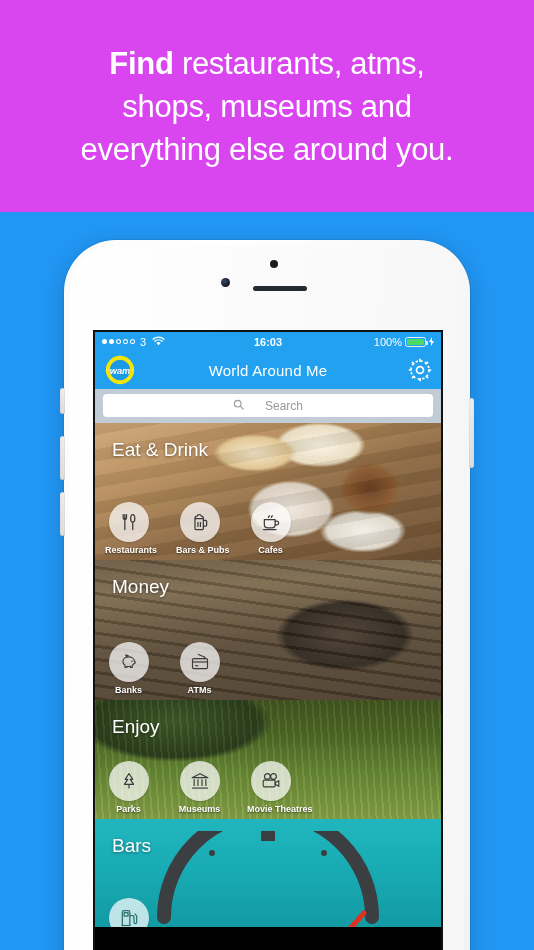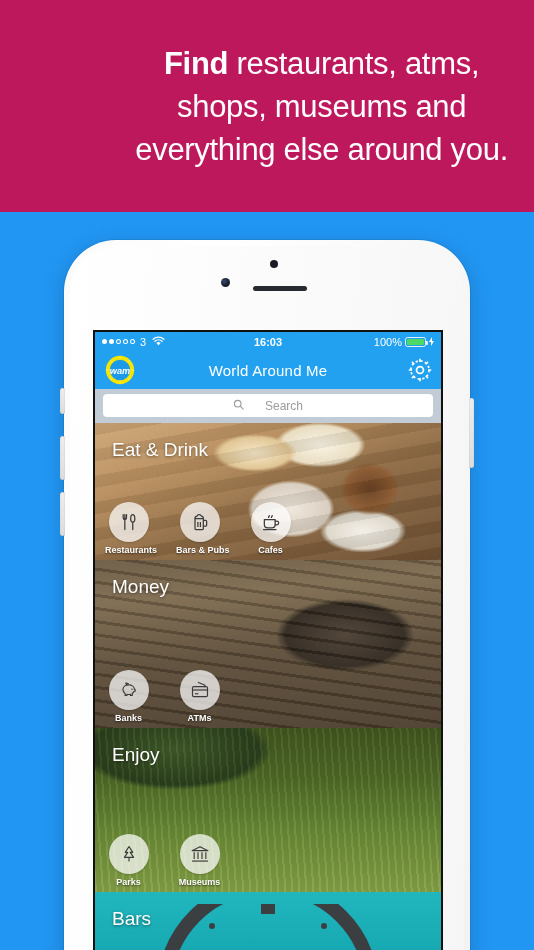--- a/index.html
+++ b/index.html
@@ -6,22 +6,22 @@
   html,body { width:534px; height:950px; overflow:hidden; }
   body {
     font-family:"Liberation Sans", sans-serif;
     background:#2196f3;
     position:relative;
   }
 
   
   .promo {
     position:absolute; left:0; top:0; width:534px; height:212px;
-    background:#be185d;
-    display:flex; align-items:center; justify-content:flex-end;
+    background:#d946ef;
+    display:flex; align-items:center; justify-content:center;
   }
   .promo-text {
     color:#ffffff; font-size:31px; line-height:43px;
     text-align:center; font-weight:400; letter-spacing:-0.3px;
     white-space:pre-line; padding:0 26px;
   }
   .promo-text b { font-weight:700; }
 
   
   .phone {
@@ -119,22 +119,22 @@
   }
   .searchbox {
     height:23px; background:#fff; border-radius:4px;
     display:flex; align-items:center; justify-content:center;
     gap:21px; color:#9a9a9f; font-size:12px;
   }
 
   
   .section { position:relative; width:346px; overflow:hidden; }
   .sec-eat  { height:137px; }
-  .sec-money{ height:168px; }
-  .sec-enjoy{ height:164px; }
+  .sec-money{ height:140px; }
+  .sec-enjoy{ height:119px; }
   .sec-fuel { height:108px; }
 
   .sec-title {
     position:absolute; left:17px; top:16px; z-index:3;
     color:#fff; font-size:19px; font-weight:500;
     text-shadow:0 1px 3px rgba(0,0,0,.45);
   }
   .icon-row {
     position:absolute; left:0; bottom:5px; z-index:3;
     display:flex; padding-left:10px; gap:24px;
@@ -363,20 +363,31 @@
         <div class="cat">
           <div class="cat-circle">
             <svg width="20" height="20" viewBox="0 0 24 24" fill="none" stroke="#3b3b3b" stroke-width="1.4" stroke-linejoin="round">
               <path d="M2.5 8 12 3.2 21.5 8z"></path>
               <path d="M5 10v8M9.6 10v8M14.4 10v8M19 10v8"></path>
               <path d="M2.5 20.5h19"></path>
             </svg>
           </div>
           <div class="cat-label">Museums</div>
         </div>
+        <div class="cat">
+          <div class="cat-circle">
+            <svg width="20" height="20" viewBox="0 0 24 24" fill="none" stroke="#3b3b3b" stroke-width="1.4" stroke-linejoin="round">
+              <circle cx="7.6" cy="6.6" r="3.4"></circle>
+                <circle cx="15" cy="6.6" r="3.4"></circle>
+              <rect x="2.6" y="11" width="14.4" height="8" rx="1.4"></rect>
+              <path d="M17 14.2 21.4 11.6v6.8L17 15.8z"></path>
+            </svg>
+          </div>
+          <div class="cat-label">Movie Theatres</div>
+        </div>
       </div>
     </div>
 
     <div class="section sec-fuel">
       <div class="bg bg-fuel"></div>
       <div class="gauge">
         <svg width="236" height="96" viewBox="0 0 236 96">
           <path d="M14 86A104 104 0 0 1 222 86" stroke="#3b3f42" stroke-width="14" fill="none" stroke-linecap="round"></path>
           <rect x="111" y="-2" width="14" height="12" fill="#3b3f42"></rect>
           <circle cx="62" cy="22" r="3" fill="#3b3f42"></circle>

